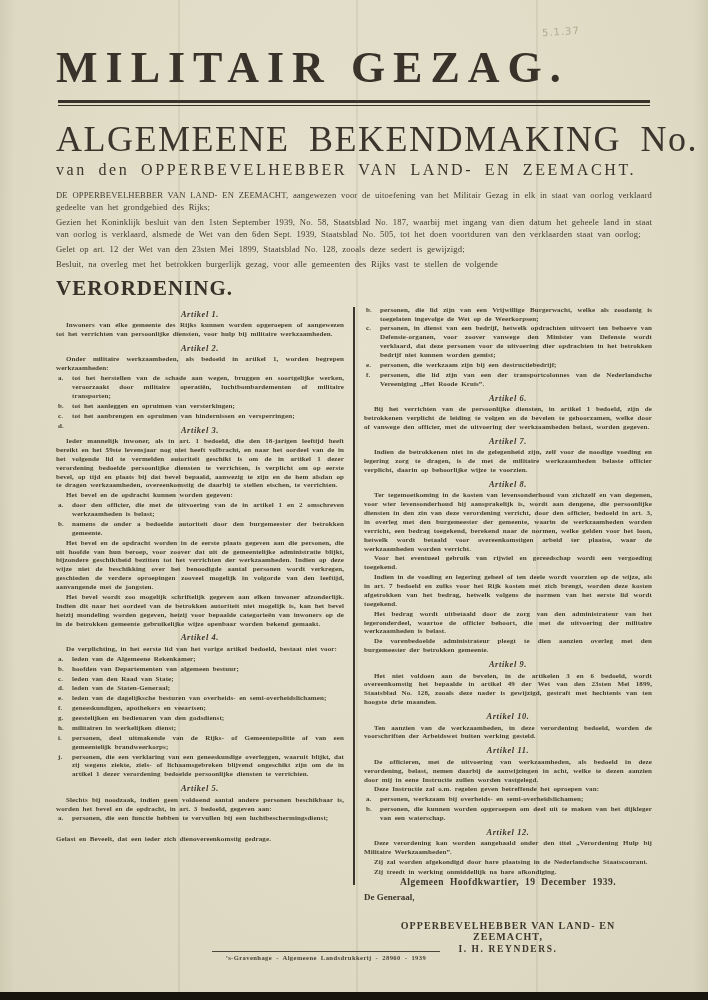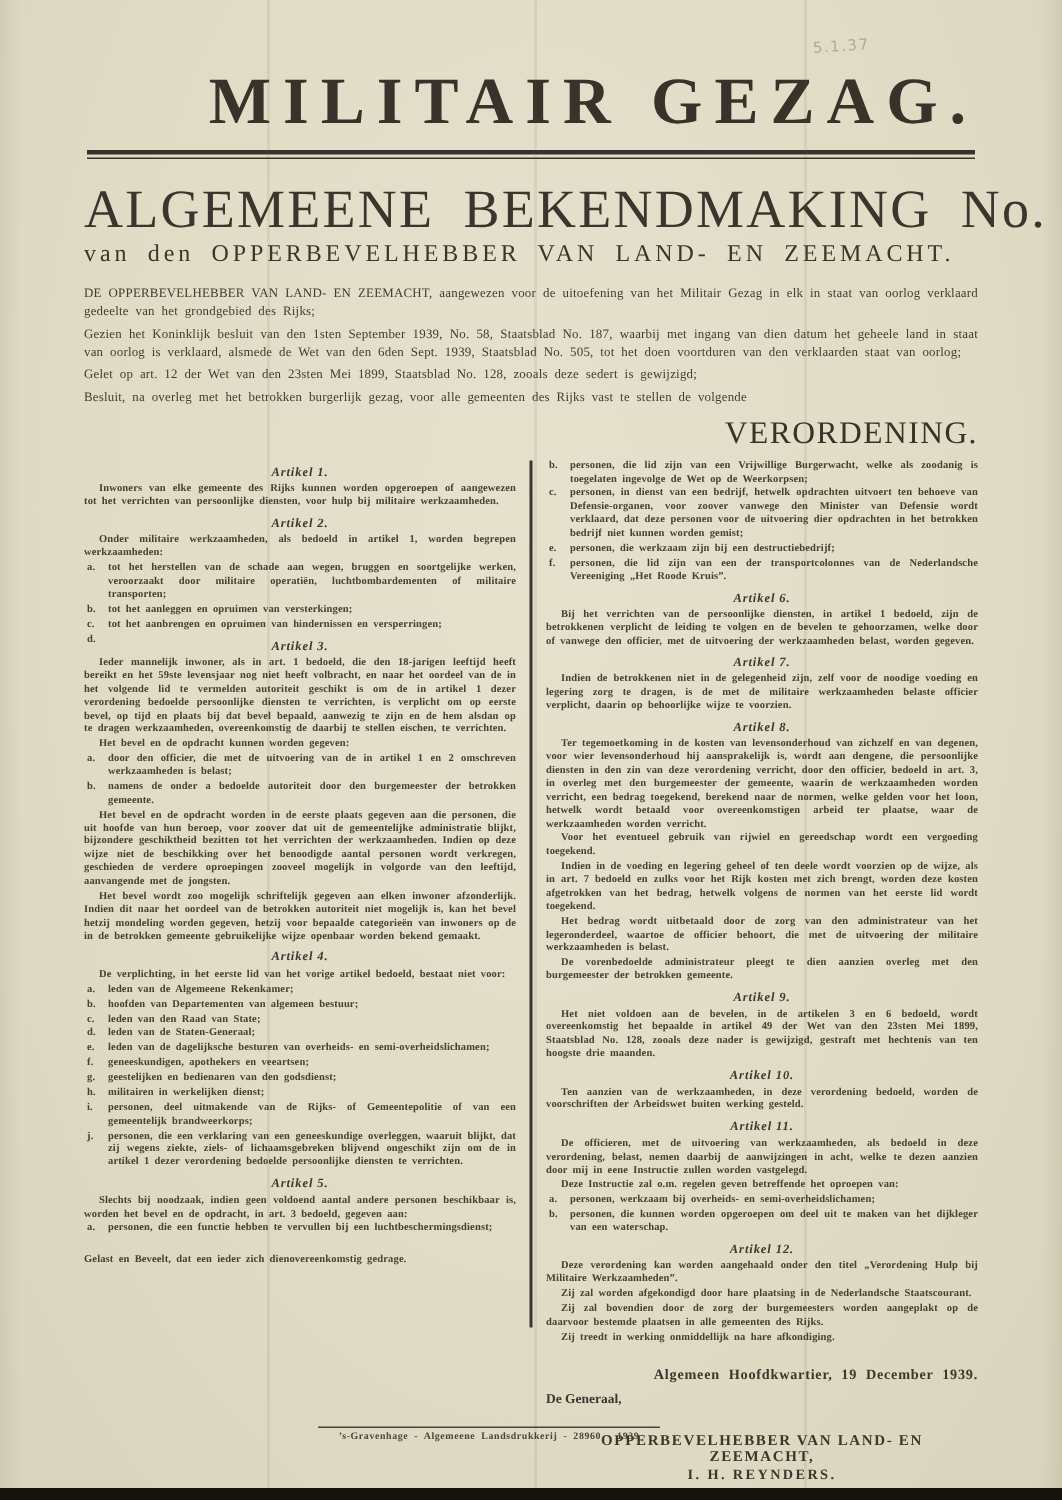--- a/index.html
+++ b/index.html
@@ -21,21 +21,21 @@
   .fold.f1{left:178px;}
   .fold.f2{left:356px;}
   .fold.f3{left:536px;}
   .pencil-note{
     position:absolute;top:26px;right:128px;
     font-family:"DejaVu Sans",sans-serif;
     font-size:10px;color:#b3ab8c;transform:rotate(-4deg);
     letter-spacing:1px;
   }
   .title{
-    text-align:right;
+    text-align:left;
     font-size:44px;font-weight:700;letter-spacing:8px;
     color:#37332b;
     margin-top:26px;
     white-space:nowrap;
   }
   .title-rule{
     margin:7px 2px 0 2px;
     border-top:3px solid #37332b;
     border-bottom:1px solid #37332b;
     height:2px;
@@ -50,21 +50,21 @@
     font-size:16px;font-weight:400;letter-spacing:2.6px;word-spacing:5px;
     color:#3a362d;white-space:nowrap;
   }
   .preamble{margin-top:10px;}
   .blk-preamble{
     font-size:8.6px;line-height:1.42;font-weight:400;
     text-align:justify;word-spacing:2.2px;letter-spacing:0.15px;
     margin-top:2.5px;color:#413c32;
   }
   .verordening{
-    text-align:right;font-size:21px;font-weight:400;letter-spacing:1px;
+    text-align:left;font-size:21px;font-weight:700;letter-spacing:1px;
     margin:6px 0 4px 0;color:#37332b;
   }
   .columns{position:relative;display:flex;gap:20px;}
   .col{flex:1 1 0;min-width:0;}
   .divider{
     position:absolute;left:50%;top:2px;height:578px;width:2px;
     margin-left:-1px;background:#3a362d;
   }
   .col .blk-heading{
     text-align:center;font-size:8.4px;font-weight:700;letter-spacing:0.6px;
@@ -79,22 +79,22 @@
   .col .blk-para{text-indent:10px;margin-top:1px;}
   .blk-item{
     position:relative;padding-left:16px;margin-top:1px;text-indent:0;
   }
   .item-letter{position:absolute;left:2px;top:0;}
   .blk-closing{
     font-size:9.3px;text-indent:0;margin-top:12px;
     word-spacing:3px;letter-spacing:0.4px;color:#3c382e;
   }
   .blk-sig_date{
-    text-align:right;font-size:9.5px;font-weight:700;word-spacing:3px;
-    margin-top:16px;letter-spacing:0.5px;color:#3b372d;
+    text-align:center;font-size:9.5px;font-weight:700;word-spacing:3px;
+    letter-spacing:0.5px;color:#3b372d;
   }
   .blk-sig_plain{
     text-align:left;font-size:9px;font-weight:700;margin-top:5px;color:#3b372d;
   }
   .blk-sig_caps{
     text-align:center;font-size:10px;font-weight:700;letter-spacing:1.1px;
     margin-top:18px;color:#3b372d;
   }
   .blk-sig_name{
     text-align:center;font-size:9.5px;font-weight:700;letter-spacing:1.6px;
@@ -192,21 +192,20 @@
         <div class="blk-heading">Artikel 10.</div>
         <div class="blk-para">Ten aanzien van de werkzaamheden, in deze verordening bedoeld, worden de voorschriften der Arbeidswet buiten werking gesteld.</div>
         <div class="blk-heading">Artikel 11.</div>
         <div class="blk-para">De officieren, met de uitvoering van werkzaamheden, als bedoeld in deze verordening, belast, nemen daarbij de aanwijzingen in acht, welke te dezen aanzien door mij in eene Instructie zullen worden vastgelegd.</div>
         <div class="blk-para">Deze Instructie zal o.m. regelen geven betreffende het oproepen van:</div>
         <div class="blk-item"><span class="item-letter">a.</span><span>personen, werkzaam bij overheids- en semi-overheidslichamen;</span></div>
         <div class="blk-item"><span class="item-letter">b.</span><span>personen, die kunnen worden opgeroepen om deel uit te maken van het dijkleger van een waterschap.</span></div>
         <div class="blk-heading">Artikel 12.</div>
         <div class="blk-para">Deze verordening kan worden aangehaald onder den titel „Verordening Hulp bij Militaire Werkzaamheden”.</div>
         <div class="blk-para">Zij zal worden afgekondigd door hare plaatsing in de Nederlandsche Staatscourant.</div>
-        <div class="blk-para">Zij zal bovendien door de zorg der burgemeesters worden aangeplakt op de daarvoor bestemde plaatsen in alle gemeenten des Rijks.</div>
         <div class="blk-para">Zij treedt in werking onmiddellijk na hare afkondiging.</div>
         <div class="blk-sig_date">Algemeen Hoofdkwartier, 19 December 1939.</div>
         <div class="blk-sig_plain">De Generaal,</div>
         <div class="blk-sig_caps">OPPERBEVELHEBBER VAN LAND- EN ZEEMACHT,</div>
         <div class="blk-sig_name">I. H. REYNDERS.</div>
       </div>
   </div>
 
   <div class="footer">
     <span>’s-Gravenhage - Algemeene Landsdrukkerij - 28960 - 1939</span>

